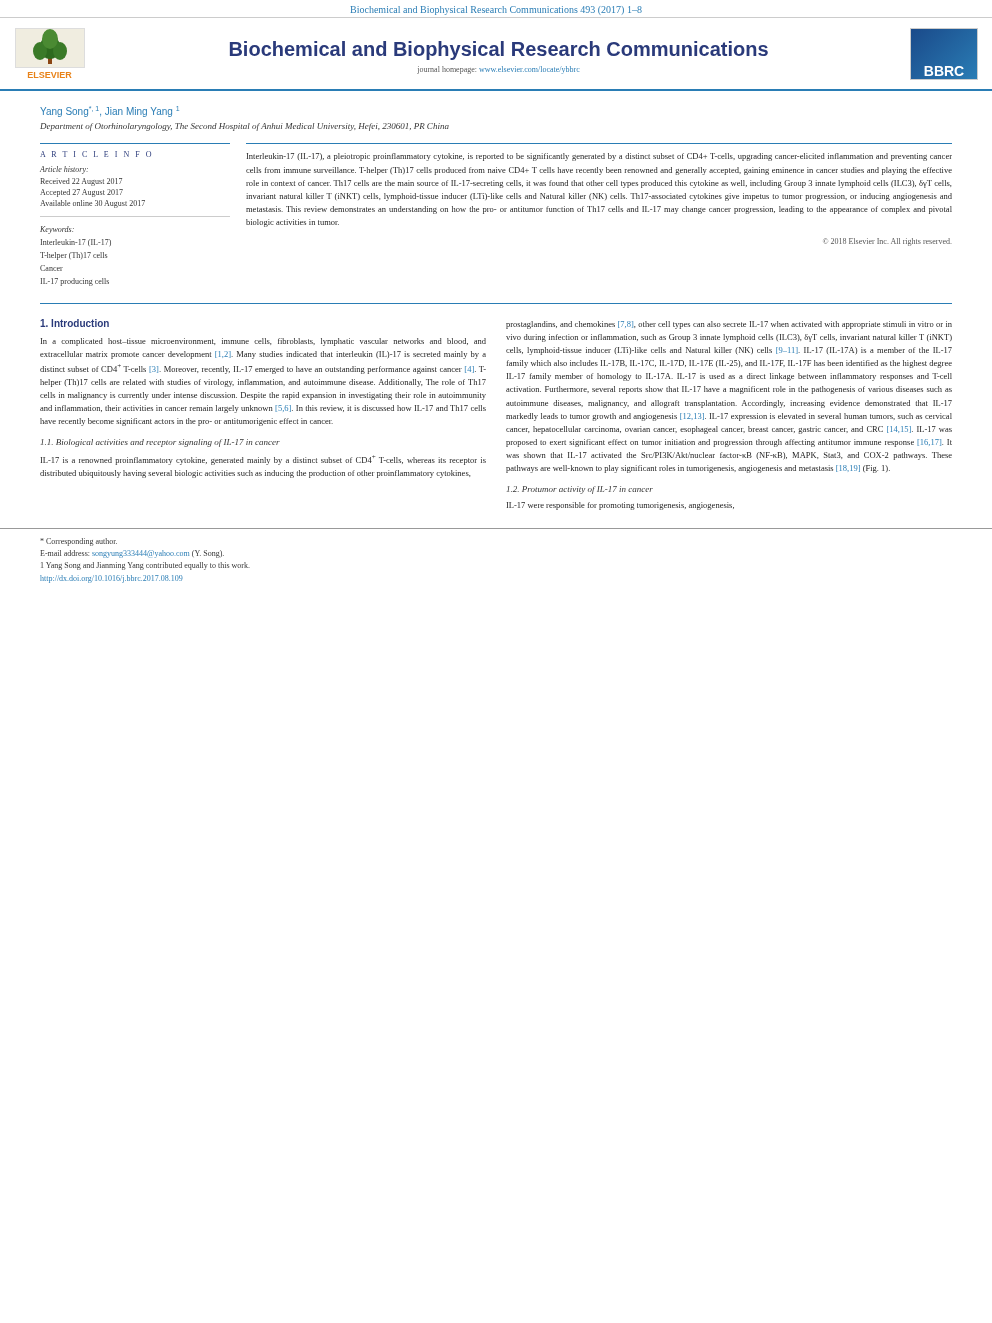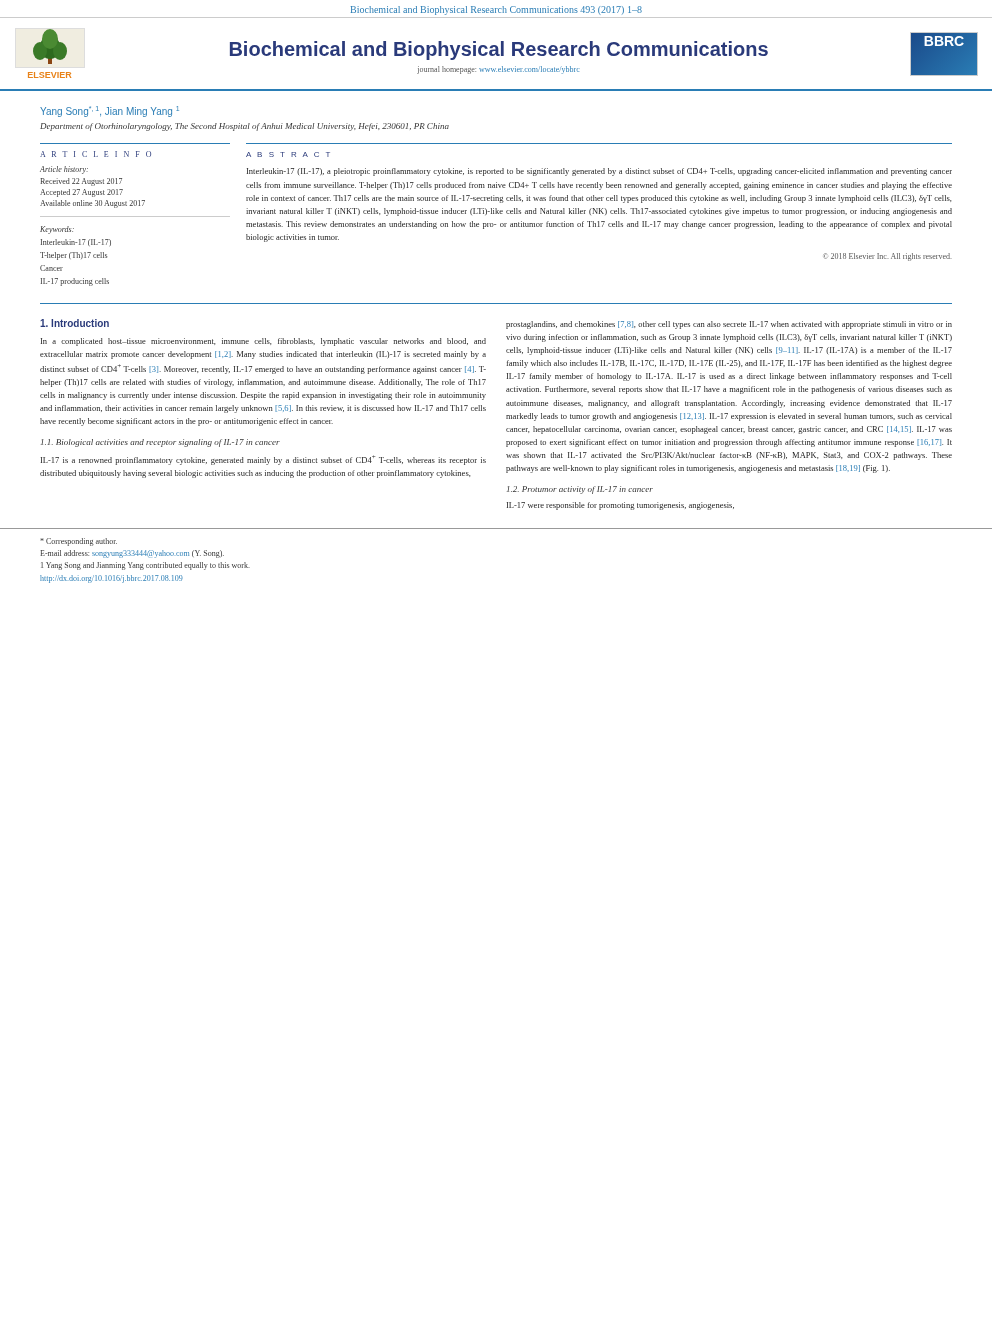--- a/index.html
+++ b/index.html
@@ -90,24 +90,24 @@
       font-size: 9px;
       color: #e8831a;
       font-weight: bold;
       font-family: Arial, sans-serif;
       margin-top: 2px;
     }
 
     
     .bbrc-logo {
       width: 68px;
-      height: 44px;
+      height: 52px;
       background: linear-gradient(135deg, #1a4a8a, #2a7db5);
       display: flex;
-      align-items: flex-start;
+      align-items: flex-end;
       justify-content: center;
       color: #fff;
       font-size: 14px;
       font-weight: bold;
       font-family: Arial, sans-serif;
       border: 1px solid #ccc;
     }
 
     
     .article-content {
@@ -382,21 +382,20 @@
       <div class="info-label">Keywords:</div>
       <div class="keywords-list">
         <div>Interleukin-17 (IL-17)</div>
         <div>T-helper (Th)17 cells</div>
         <div>Cancer</div>
         <div>IL-17 producing cells</div>
       </div>
     </div>
 
     <div class="abstract-box">
-      <div class="abstract-title">A B S T R A C T</div>
       <div class="abstract-text">Interleukin-17 (IL-17), a pleiotropic proinflammatory cytokine, is reported to be significantly generated by a distinct subset of CD4+ T-cells, upgrading cancer-elicited inflammation and preventing cancer cells from immune surveillance. T-helper (Th)17 cells produced from naive CD4+ T cells have recently been renowned and generally accepted, gaining eminence in cancer studies and playing the effective role in context of cancer. Th17 cells are the main source of IL-17-secreting cells, it was found that other cell types produced this cytokine as well, including Group 3 innate lymphoid cells (ILC3), δγT cells, invariant natural killer T (iNKT) cells, lymphoid-tissue inducer (LTi)-like cells and Natural killer (NK) cells. Th17-associated cytokines give impetus to tumor progression, or inducing angiogenesis and metastasis. This review demonstrates an understanding on how the pro- or antitumor function of Th17 cells and IL-17 may change cancer progression, leading to the appearance of complex and pivotal biologic activities in tumor.</div>
       <div class="copyright-line">© 2018 Elsevier Inc. All rights reserved.</div>
     </div>
 
   </div>
 
   <hr class="section-divider">
 
   <div class="body-two-col">
 

